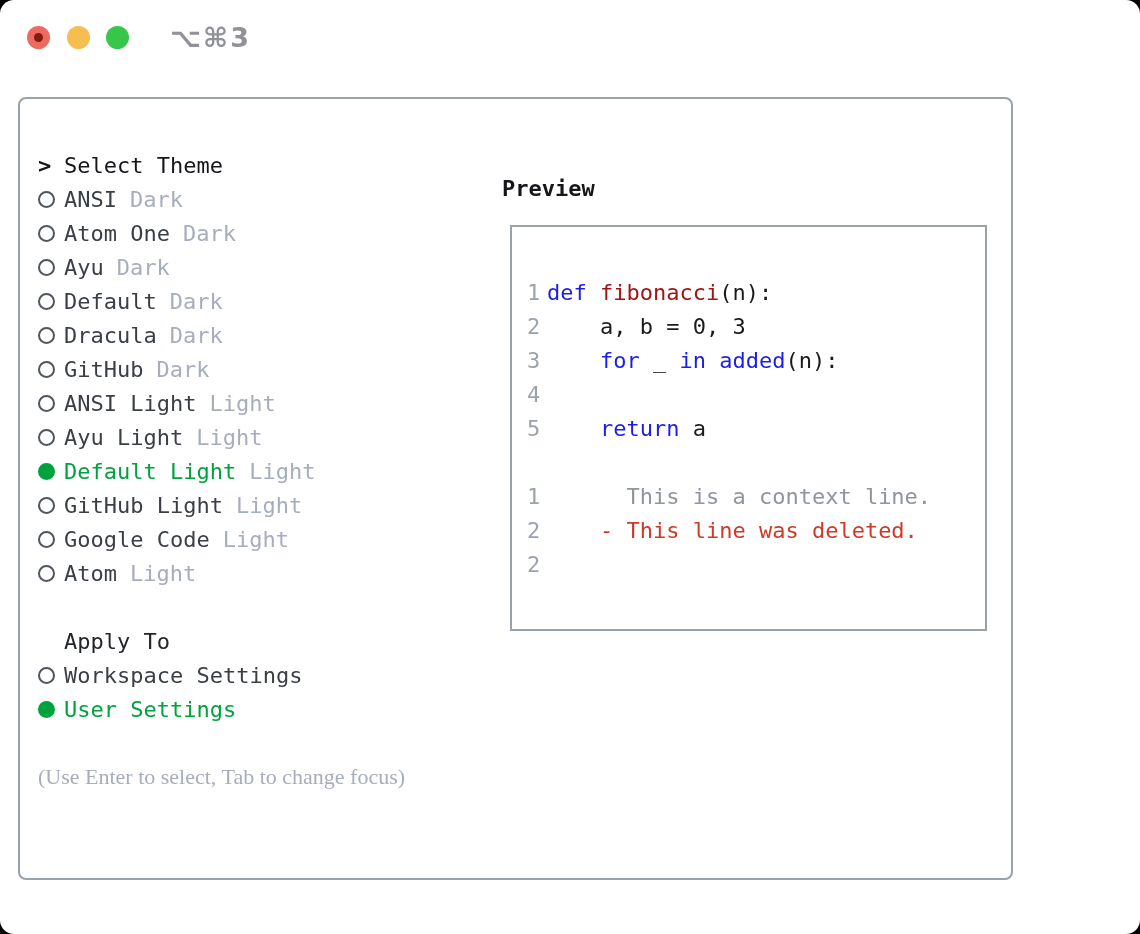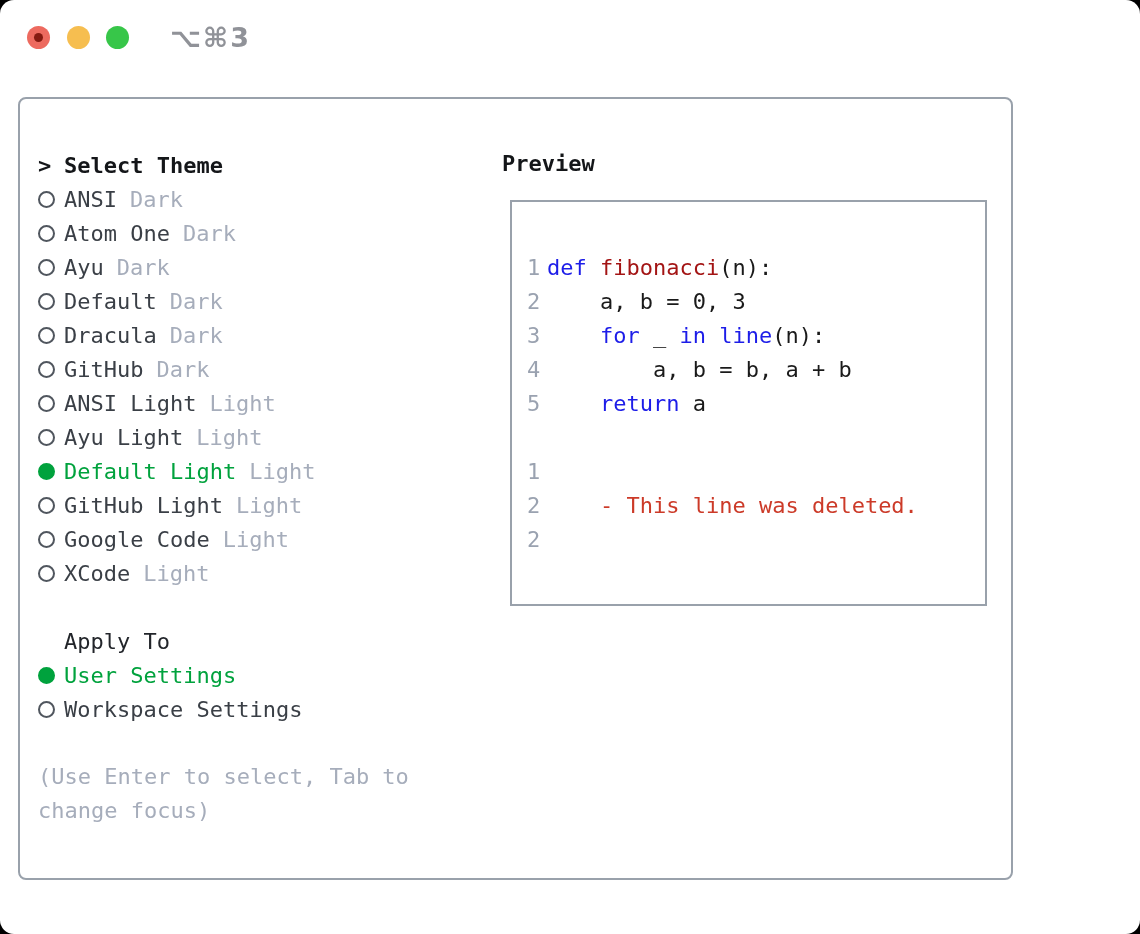--- a/index.html
+++ b/index.html
@@ -20,33 +20,33 @@
   .shortcut{
     position:absolute;left:170px;top:22px;font-size:27px;font-weight:600;
     color:var(--shortcut);font-family:"DejaVu Sans","Liberation Sans",sans-serif;letter-spacing:2px;
   }
   
   .panel{
     position:absolute;left:18px;top:97px;width:995px;height:783px;box-sizing:border-box;
     border:2px solid var(--border);border-radius:8px;display:flex;background:#fff;
   }
   .left{width:440px;box-sizing:border-box;padding:49px 0 0 18px;flex:none;}
-  .right{flex:1;padding-top:48px;}
+  .right{flex:1;padding-top:73px;}
   .row{height:34px;display:flex;align-items:center;font-size:22px;white-space:pre;}
   .marker{width:26px;flex:none;display:flex;align-items:center;}
   .prompt{font-weight:700;color:var(--header);}
   .radio{width:13px;height:13px;border-radius:50%;border:2.5px solid #50565e;box-sizing:content-box;}
   .radio.sel{border-color:var(--accent);background:var(--accent);}
-  .title{font-weight:700;color:var(--header);text-align:right;}
+  .title{font-weight:400;color:var(--header);text-align:right;}
   .subtitle{color:#22252a;}
   .tname{color:var(--item);}
   .tname.sel{color:var(--accent);}
   .ttag{color:var(--muted);margin-left:13px;}
   .spacer{height:34px;}
-  .hint{width:422px;font-size:22px;line-height:34px;color:var(--muted);}
+  .hint{width:422px;font-size:22px;line-height:34px;color:var(--muted);font-family:Liberation Serif, serif;}
   
   .preview-title{margin-left:42px;height:34px;line-height:34px;font-size:22px;font-weight:700;color:var(--header);}
   .preview-box{
     margin-left:50px;margin-top:19px;width:477px;height:406px;box-sizing:border-box;
     border:2px solid var(--border);padding:48px 0 0 15px;background:#fff;
   }
   .pl{height:34px;display:flex;align-items:center;font-size:22px;white-space:pre;}
   .ln{width:20px;flex:none;color:var(--lineno);}
   .tok-plain{color:#1a1a1a;}
   .tok-keyword{color:var(--keyword);}
@@ -82,48 +82,48 @@
           <div class="row"><span class="marker"><span class="radio"></span></span><span class="tname">Atom One</span><span class="ttag">Dark</span></div>
           <div class="row"><span class="marker"><span class="radio"></span></span><span class="tname">Ayu</span><span class="ttag">Dark</span></div>
           <div class="row"><span class="marker"><span class="radio"></span></span><span class="tname">Default</span><span class="ttag">Dark</span></div>
           <div class="row"><span class="marker"><span class="radio"></span></span><span class="tname">Dracula</span><span class="ttag">Dark</span></div>
           <div class="row"><span class="marker"><span class="radio"></span></span><span class="tname">GitHub</span><span class="ttag">Dark</span></div>
           <div class="row"><span class="marker"><span class="radio"></span></span><span class="tname">ANSI Light</span><span class="ttag">Light</span></div>
           <div class="row"><span class="marker"><span class="radio"></span></span><span class="tname">Ayu Light</span><span class="ttag">Light</span></div>
           <div class="row"><span class="marker"><span class="radio sel"></span></span><span class="tname sel">Default Light</span><span class="ttag">Light</span></div>
           <div class="row"><span class="marker"><span class="radio"></span></span><span class="tname">GitHub Light</span><span class="ttag">Light</span></div>
           <div class="row"><span class="marker"><span class="radio"></span></span><span class="tname">Google Code</span><span class="ttag">Light</span></div>
-          <div class="row"><span class="marker"><span class="radio"></span></span><span class="tname">XCode</span><span class="ttag">Light</span></div>
+          <div class="row"><span class="marker"><span class="radio"></span></span><span class="tname">Atom</span><span class="ttag">Light</span></div>
         </div>
       <div class="spacer"></div>
       <div class="row">
         <span class="marker"></span>
         <span class="subtitle">Apply To</span>
       </div>
       <div id="apply-list">
+          <div class="row"><span class="marker"><span class="radio"></span></span><span class="tname">Workspace Settings</span></div>
           <div class="row"><span class="marker"><span class="radio sel"></span></span><span class="tname sel">User Settings</span></div>
-          <div class="row"><span class="marker"><span class="radio"></span></span><span class="tname">Workspace Settings</span></div>
         </div>
       <div class="spacer"></div>
       <div class="hint">(Use Enter to select, Tab to change focus)</div>
     </div>
 
     <div class="right">
       <div class="preview-title">Preview</div>
       <div class="preview-box">
         <div id="code-lines">
             <div class="pl"><span class="ln">1</span><span class="tok-keyword">def</span><span class="tok-plain"> </span><span class="tok-function">fibonacci</span><span class="tok-plain">(n):</span></div>
             <div class="pl"><span class="ln">2</span><span class="tok-plain">    a, b = 0, 3</span></div>
-            <div class="pl"><span class="ln">3</span><span class="tok-plain">    </span><span class="tok-keyword">for</span><span class="tok-plain"> _ </span><span class="tok-keyword">in</span><span class="tok-plain"> </span><span class="tok-keyword">line</span><span class="tok-plain">(n):</span></div>
-            <div class="pl"><span class="ln">4</span><span class="tok-plain">        a, b = b, a + b</span></div>
+            <div class="pl"><span class="ln">3</span><span class="tok-plain">    </span><span class="tok-keyword">for</span><span class="tok-plain"> _ </span><span class="tok-keyword">in</span><span class="tok-plain"> </span><span class="tok-keyword">added</span><span class="tok-plain">(n):</span></div>
+            <div class="pl"><span class="ln">4</span></div>
             <div class="pl"><span class="ln">5</span><span class="tok-plain">    </span><span class="tok-keyword">return</span><span class="tok-plain"> a</span></div>
           </div>
         <div class="blank-line"></div>
         <div id="diff-lines">
-            <div class="pl"><span class="ln">1</span></div>
+            <div class="pl"><span class="ln">1</span><span class="dt-context">      This is a context line.</span></div>
             <div class="pl"><span class="ln">2</span><span class="dt-deleted">    - This line was deleted.</span></div>
             <div class="pl"><span class="ln">2</span></div>
           </div>
       </div>
     </div>
 
   </div>
 </div>
 
 </body></html>

